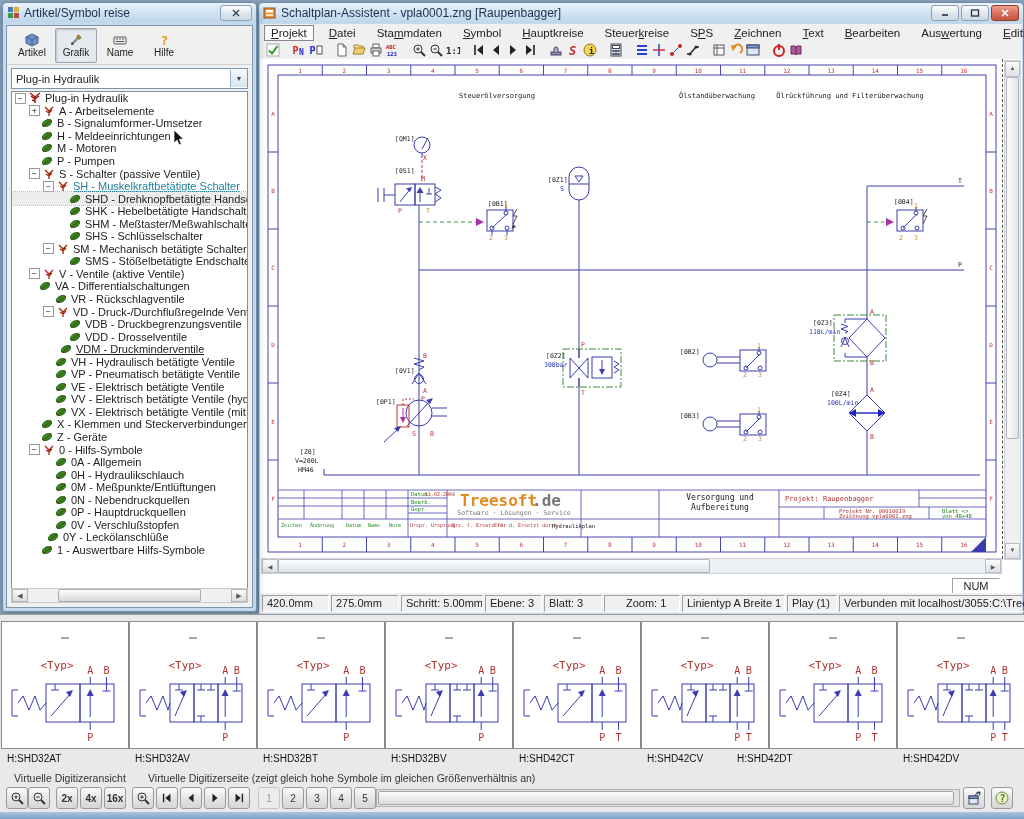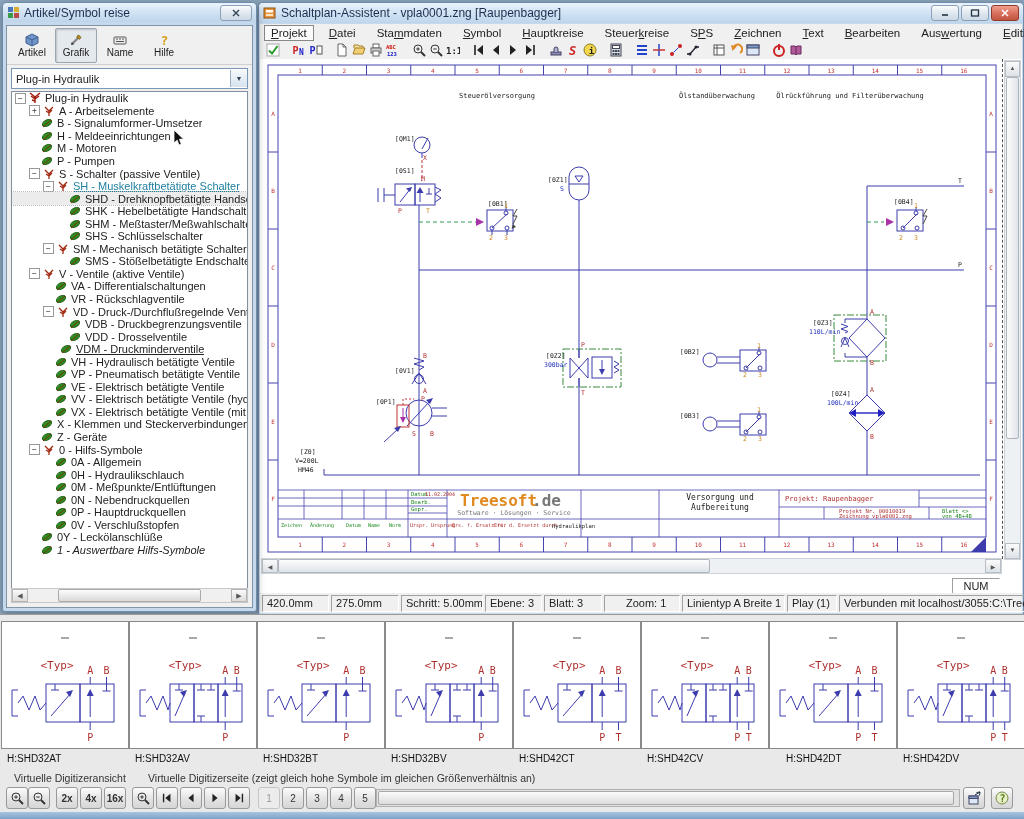--- a/index.html
+++ b/index.html
@@ -805,21 +805,21 @@
             </svg></span>
           <span class="lbl">SMS - Stößelbetätigte Endschalter</span>
         </div>
         <div class="trow" style="padding-left: 17px;">
           <span class="exp">−</span>
           <span class="tic"><svg width="12" height="12" viewBox="0 0 12 12">
               <path d="M6,11 V6 M6,6 L2,2 M6,6 L10,2 M6,8 L3,6 M6,8 L9,5" stroke="#a22810" fill="none" stroke-width="1.3"></path>
             </svg></span>
           <span class="lbl">V - Ventile (aktive Ventile)</span>
         </div>
-        <div class="trow" style="padding-left: 31px;">
+        <div class="trow" style="padding-left: 15px;">
           <span style="width: 12px; flex: 0 0 auto;"></span>
           <span class="tic"><svg width="12" height="12" viewBox="0 0 12 12">
               <ellipse cx="6" cy="6" rx="5" ry="3" transform="rotate(-30 6 6)" fill="#2d8a1e" stroke="#1a5c10"></ellipse>
               <path d="M2,10 L10,3" stroke="#7a3010"></path>
             </svg></span>
           <span class="lbl">VA - Differentialschaltungen</span>
         </div>
         <div class="trow" style="padding-left: 31px;">
           <span style="width: 12px; flex: 0 0 auto;"></span>
           <span class="tic"><svg width="12" height="12" viewBox="0 0 12 12">
@@ -963,29 +963,29 @@
           <span class="lbl">0P - Hauptdruckquellen</span>
         </div>
         <div class="trow" style="padding-left: 31px;">
           <span style="width: 12px; flex: 0 0 auto;"></span>
           <span class="tic"><svg width="12" height="12" viewBox="0 0 12 12">
               <ellipse cx="6" cy="6" rx="5" ry="3" transform="rotate(-30 6 6)" fill="#2d8a1e" stroke="#1a5c10"></ellipse>
               <path d="M2,10 L10,3" stroke="#7a3010"></path>
             </svg></span>
           <span class="lbl">0V - Verschlußstopfen</span>
         </div>
+        <div class="trow" style="padding-left: 23px;">
+          <span style="width: 12px; flex: 0 0 auto;"></span>
+          <span class="tic"><svg width="12" height="12" viewBox="0 0 12 12">
+              <ellipse cx="6" cy="6" rx="5" ry="3" transform="rotate(-30 6 6)" fill="#2d8a1e" stroke="#1a5c10"></ellipse>
+              <path d="M2,10 L10,3" stroke="#7a3010"></path>
+            </svg></span>
+          <span class="lbl">0Y - Leckölanschlüße</span>
+        </div>
         <div class="trow" style="padding-left: 17px;">
-          <span style="width: 12px; flex: 0 0 auto;"></span>
-          <span class="tic"><svg width="12" height="12" viewBox="0 0 12 12">
-              <ellipse cx="6" cy="6" rx="5" ry="3" transform="rotate(-30 6 6)" fill="#2d8a1e" stroke="#1a5c10"></ellipse>
-              <path d="M2,10 L10,3" stroke="#7a3010"></path>
-            </svg></span>
-          <span class="lbl">0Y - Leckölanschlüße</span>
-        </div>
-        <div class="trow" style="padding-left: 17px; font-style: italic;">
           <span style="width: 12px; flex: 0 0 auto;"></span>
           <span class="tic"><svg width="12" height="12" viewBox="0 0 12 12">
               <ellipse cx="6" cy="6" rx="5" ry="3" transform="rotate(-30 6 6)" fill="#2d8a1e" stroke="#1a5c10"></ellipse>
               <path d="M2,10 L10,3" stroke="#7a3010"></path>
             </svg></span>
           <span class="lbl">1 - Auswertbare Hilfs-Symbole</span>
         </div>
       </div>
     <div class="hscroll">
       <div class="ar">◀</div>
@@ -1154,21 +1154,21 @@
           <path d="M104.52,62 V69 M100.52,69 H108.52" stroke="#3c3cac" fill="none"></path>
           <line x1="88.2" y1="62" x2="88.2" y2="55" stroke="#3c3cac"></line>
           <text x="88.2" y="52" fill="#b03030" font-size="10" text-anchor="middle">A</text>
           <line x1="104.52" y1="62" x2="104.52" y2="55" stroke="#3c3cac"></line>
           <text x="104.52" y="52" fill="#b03030" font-size="10" text-anchor="middle">B</text>
           <line x1="88.2" y1="100" x2="88.2" y2="108" stroke="#3c3cac"></line>
           <text x="88.2" y="119" fill="#b03030" font-size="10" text-anchor="middle">P</text>
           <line x1="104.52" y1="100" x2="104.52" y2="108" stroke="#3c3cac"></line>
           <text x="104.52" y="119" fill="#b03030" font-size="10" text-anchor="middle">T</text>
         </svg></div>
-      <span class="celllabel" style="left: 786px;">H:SHD42DT</span>
+      <span class="celllabel" style="left: 737px;">H:SHD42DT</span>
       <div class="cell" style="left: 897px;"><svg width="126" height="124">
           <line x1="59" y1="16" x2="67" y2="16" stroke="#555"></line>
           <text x="55" y="47" fill="#b03030" font-size="11" text-anchor="middle">&lt;Typ&gt;</text>
           <path d="M16,68 H10 V94 H16" stroke="#3c3cac" fill="none"></path>
           <polyline points="16,81 21,74 27,88 33,74 38,88 40,81" stroke="#3c3cac" fill="none"></polyline>
           <rect x="40" y="62" width="24" height="38" stroke="#3c3cac" fill="none"></rect>
           <rect x="64" y="62" width="24" height="38" stroke="#3c3cac" fill="none"></rect>
           <rect x="88" y="62" width="24" height="38" stroke="#3c3cac" fill="none"></rect>
           <path d="M45,94 L55,71" stroke="#3c3cac" fill="none"></path>
           <polygon points="57,68 50,70 54,75" fill="#3c3cac"></polygon>

